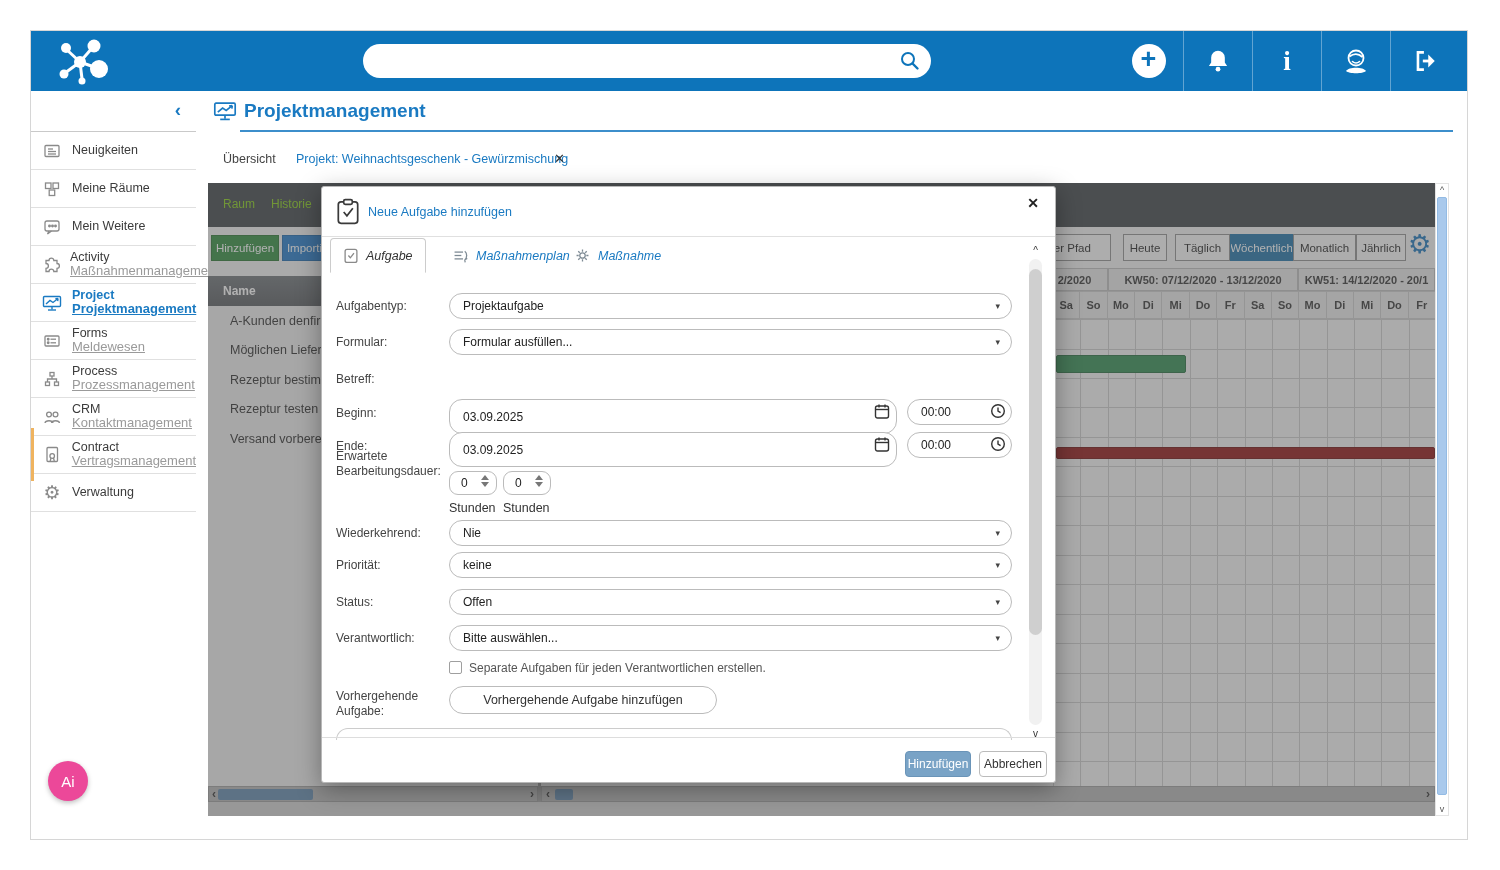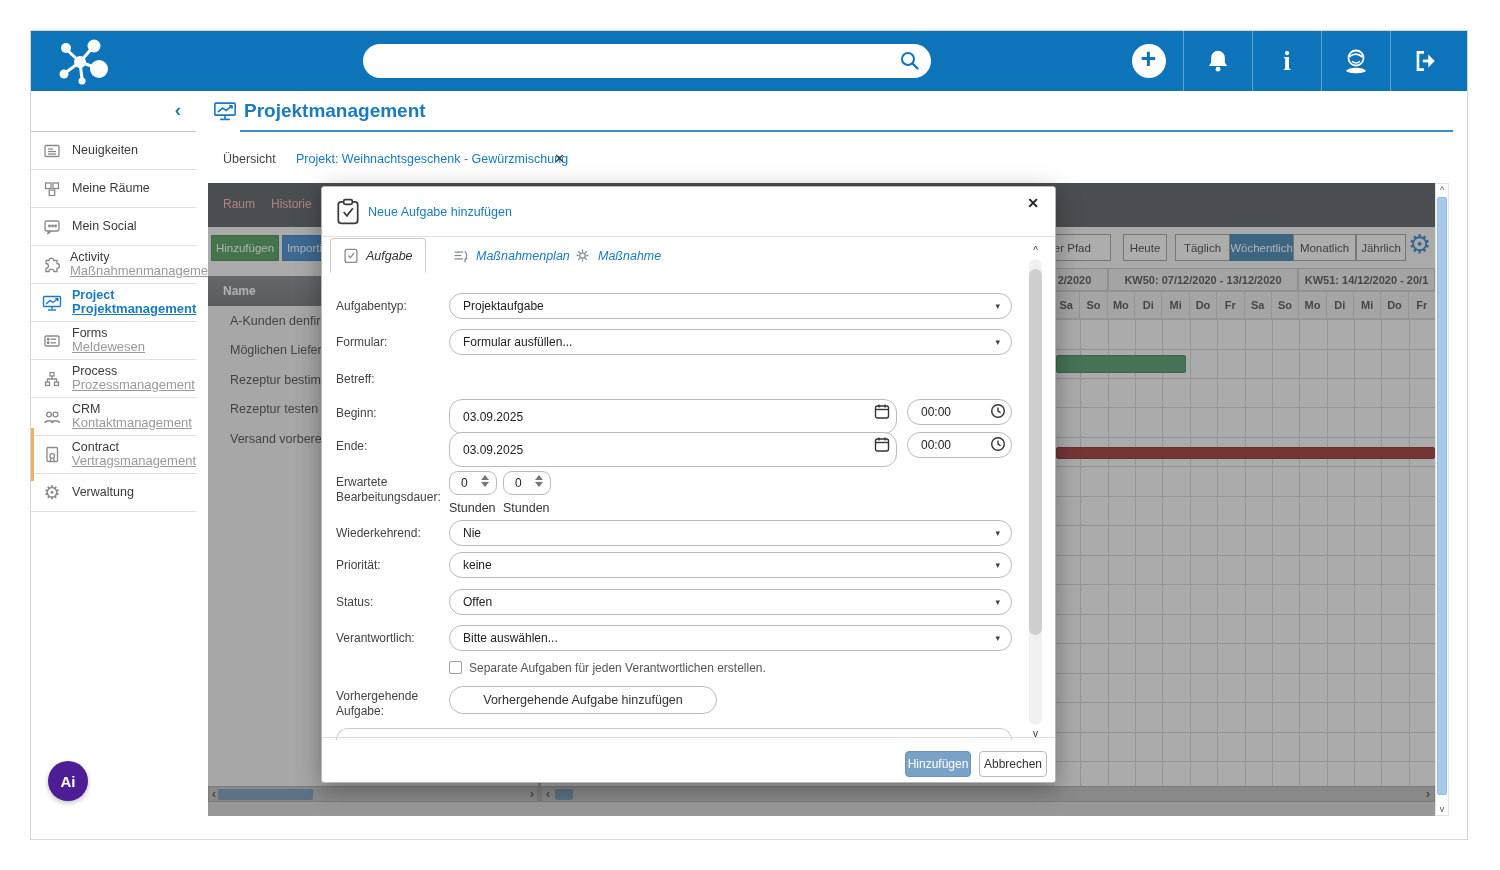--- a/index.html
+++ b/index.html
@@ -23,38 +23,38 @@
   .collapse-row { height:41px; border-bottom:1px solid #c9c9c9; position:relative; }
   .collapse-chevron { position:absolute; right:15px; top:8px; color:#1a7ac2; font-size:19px; font-weight:bold; cursor:pointer; }
   .nav-item { height:38px; border-bottom:1px solid #e0e0e0; display:flex; align-items:center; gap:9px; padding-left:10px; cursor:pointer; position:relative; }
   .nav-ico { width:22px; display:flex; justify-content:center; }
   .nav-txt { display:flex; flex-direction:column; line-height:1.15; }
   .nav-label { font-size:12.5px; color:#3b3b3b; }
   .nav-sub { font-size:13px; color:#9a9a9a;text-decoration:underline; }
   .nav-item.active .nav-label, .nav-item.active .nav-sub { color:#1a7ac2; font-weight:bold; }
   .nav-item.accent::before { content:""; position:absolute; left:0; top:-8px; bottom:-8px; width:3px; background:#efb35f; }
   .gear-glyph { font-size:19px; color:#8a8a8a; }
-  .ai-fab { position:absolute; left:17px; top:670px; width:40px; height:40px; border-radius:50%; background:#4c1d95; color:#fff; font-size:15px; font-weight:bold; border:none; box-shadow:0 2px 5px rgba(0,0,0,.25); cursor:pointer; }
+  .ai-fab { position:absolute; left:17px; top:670px; width:40px; height:40px; border-radius:50%; background:#ec4899; color:#fff; font-size:15px; font-weight:normal; border:none; box-shadow:0 2px 5px rgba(0,0,0,.25); cursor:pointer; }
 
   
   .main { position:absolute; left:165px; top:60px; right:0; bottom:0; }
   .page-head { height:41px; position:relative; }
   .page-head .head-ico { position:absolute; left:15px; top:8px; }
   .page-title { position:absolute; left:48px; top:9px; font-size:19px; color:#1a7ac2; }
   .head-rule { position:absolute; left:44px; right:14px; bottom:0; height:2px; background:#1a7ac2; opacity:.85; }
   .tab-row { height:51px; position:relative; font-size:12.5px; }
   .tab-overview { position:absolute; left:27px; top:20px; color:#444; cursor:pointer; }
   .tab-project { position:absolute; left:100px; top:20px; color:#1a7ac2; cursor:pointer; }
   .tab-close { position:absolute; left:358px; top:19px; color:#333; font-size:13px; cursor:pointer; }
 
   
   .content { position:absolute; left:12px; top:92px; width:1241px; height:633px; }
   .gantt { position:absolute; left:0; top:0; width:1227px; height:633px; background:#f2f2f2; overflow:hidden; }
   .g-topbar { position:absolute; left:0; top:0; width:100%; height:44px; background:#3c4145; }
-  .g-tab { position:absolute; top:14px; color:#fca5a5; font-size:12px; cursor:pointer; }
+  .g-tab { position:absolute; top:14px; color:#84cc16; font-size:12px; cursor:pointer; }
   .btn-green { position:absolute; left:3px; top:52px; width:68px; height:26px; background:#2f8b3d; color:#fff; font-size:11.5px; border:1px solid #27742f; display:flex; align-items:center; justify-content:center; cursor:pointer; }
   .btn-blue { position:absolute; left:74px; top:52px; width:68px; height:26px; background:#1f78c8; color:#fff; font-size:11.5px; border:1px solid #1a66ab; display:flex; align-items:center; justify-content:center; cursor:pointer; }
   .name-header { position:absolute; left:0; top:93px; width:330px; height:30px; background:linear-gradient(#6d7276,#565a5e); color:#fff; font-size:12px; font-weight:bold; display:flex; align-items:center; padding-left:15px; }
   .task-panel { position:absolute; left:0; top:123px; width:330px; height:480px; background:#ebebeb; }
   .task-row { height:29.5px; display:flex; align-items:center; padding-left:22px; font-size:12.5px; color:#2b2b2b; white-space:nowrap; overflow:hidden; cursor:pointer; }
   .panel-divider { position:absolute; left:330px; top:44px; width:3px; bottom:14px; background:#9f9f9f; }
   .g-ctrl { position:absolute; top:51px; height:27px; background:#f7f7f7; border:1px solid #8f8f8f; color:#222; font-size:11.5px; display:flex; align-items:center; justify-content:center; cursor:pointer; white-space:nowrap; overflow:hidden; }
   .g-ctrl.active { background:#1d6fa5; color:#fff; border-color:#1d6fa5; }
   .gear-btn { position:absolute; left:1200px; top:48px; font-size:26px; color:#1a73b8; cursor:pointer; line-height:1; }
   .week-row { position:absolute; top:85px; height:23px; background:#e6e6e6; border:1px solid #bdbdbd; font-size:11px; font-weight:bold; color:#333; display:flex; align-items:center; justify-content:center; white-space:nowrap; overflow:hidden; }
@@ -218,21 +218,21 @@
         <span class="nav-ico">
             <svg width="20" height="20" viewBox="0 0 20 20" stroke="#8a8a8a" fill="none" stroke-width="1.3">
               <rect x="3" y="4" width="14" height="10" rx="2"></rect>
               <path d="M7 14l-1.5 3 4-3"></path>
               <circle cx="7.5" cy="9" r=".8" fill="#8a8a8a"></circle>
               <circle cx="10.5" cy="9" r=".8" fill="#8a8a8a"></circle>
               <circle cx="13.5" cy="9" r=".8" fill="#8a8a8a"></circle>
             </svg>
           </span>
         <span class="nav-txt">
-            <span class="nav-label">Mein Social</span>
+            <span class="nav-label">Mein Weitere</span>
           </span>
       </div>
       <div class="nav-item">
         <span class="nav-ico">
             <svg width="20" height="20" viewBox="0 0 20 20" stroke="#8a8a8a" fill="none" stroke-width="1.3">
               <path d="M5 7h3a2.4 2.4 0 1 1 4.8 0H16v3a2.4 2.4 0 1 1 0 4.8V18h-3.2a2.4 2.4 0 1 0-4.8 0H5v-3.2a2.4 2.4 0 1 0 0-4.8z" transform="translate(0,-1.5)"></path>
             </svg>
           </span>
         <span class="nav-txt">
           <span class="nav-label">Activity</span>
@@ -502,21 +502,21 @@
             </svg>
           </span>
         <input class="inp timefld" style="top: 159px;" value="00:00">
         <span class="fld-ico" style="left:668px;top:163px">
             <svg width="16" height="16" viewBox="0 0 16 16" stroke="#333" fill="none" stroke-width="1.4">
               <circle cx="8" cy="8" r="6.3"></circle>
               <path d="M8 4.5V8l2.6 1.6"></path>
             </svg>
           </span>
 
-        <span class="f-label" style="top:202px">Erwartete Bearbeitungsdauer:</span>
+        <span class="f-label" style="top:176px">Erwartete Bearbeitungsdauer:</span>
         <div class="spin" style="left:127px;top:198px">
           <span>0</span>
           <span class="steppers">
               <span class="tri-up"></span>
               <span class="tri-dn"></span>
             </span>
         </div>
         <div class="spin" style="left:181px;top:198px">
           <span>0</span>
           <span class="steppers">

